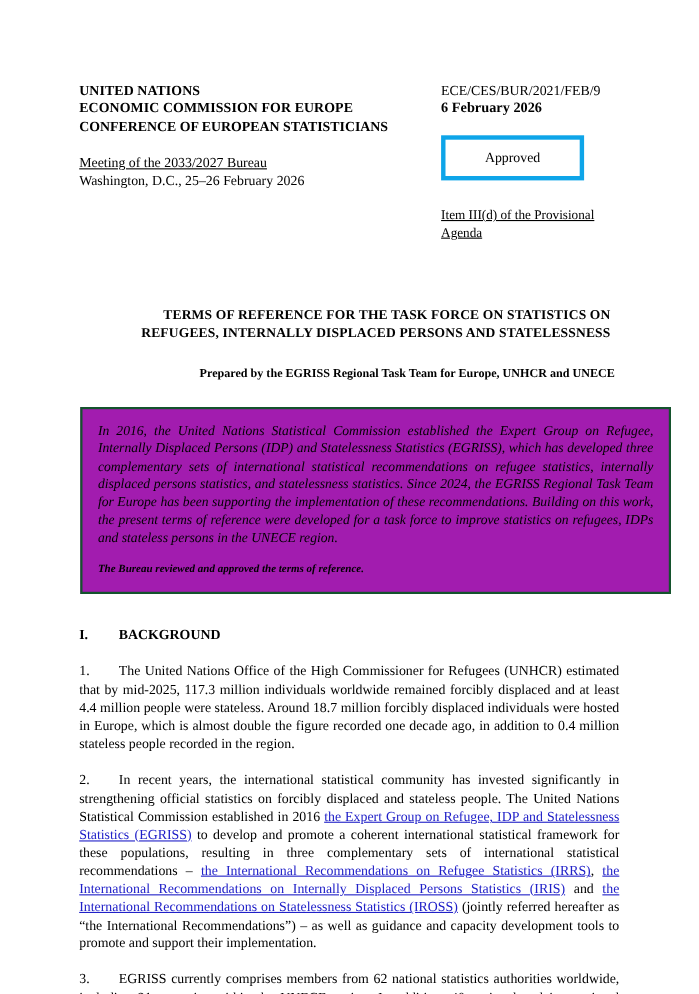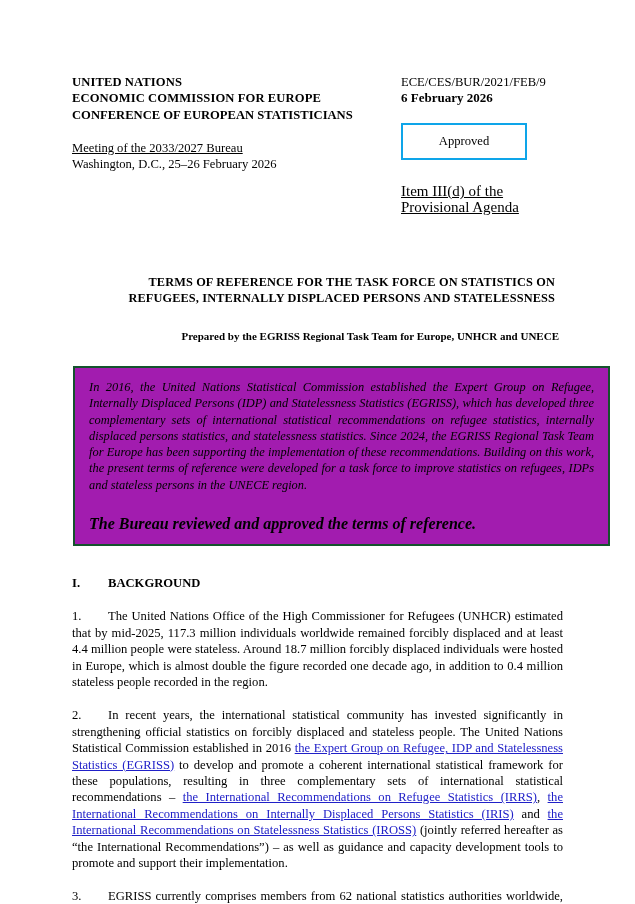--- a/index.html
+++ b/index.html
@@ -67,30 +67,30 @@
     margin-top: 17px;
   }
   .meeting .u {
     text-decoration: underline;
     text-underline-offset: 1px;
   }
   .approved-box {
     margin-top: 17px;
     width: 122px;
     height: 33px;
-    border: 2px solid #0ea5e9;
+    border: 4px solid #0ea5e9;
     display: flex;
     align-items: center;
     justify-content: center;
     font-size: 12.6px;
     background: #ffffff;
   }
   .agenda-item {
     margin-top: 23px;
-    font-size: 15px;
+    font-size: 12px;
     line-height: 16px;
     text-decoration: underline;
     text-underline-offset: 1px;
     width: 163px;
   }
 
   
   .title-block {
     margin-top: 59px;
     text-align: right;
@@ -122,23 +122,23 @@
   }
   .summary-text {
     font-style: italic;
     font-size: 12.4px;
     line-height: 16.3px;
     text-align: justify;
   }
   .summary-bold {
     font-style: italic;
     font-weight: bold;
-    font-size: 16px;
+    font-size: 10px;
     line-height: 16.3px;
-    margin-top: 23px;
+    margin-top: 13px;
   }
 
   
   .section-heading {
     margin-top: 29px;
     font-weight: bold;
     font-size: 12.6px;
     line-height: 16px;
     display: flex;
   }

